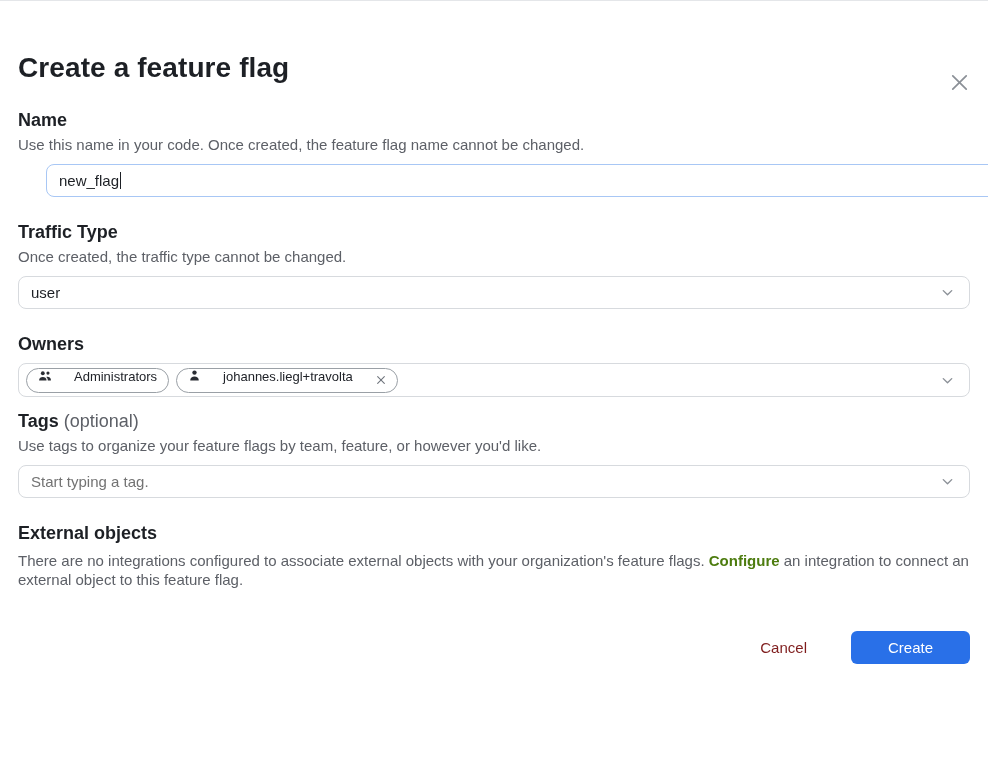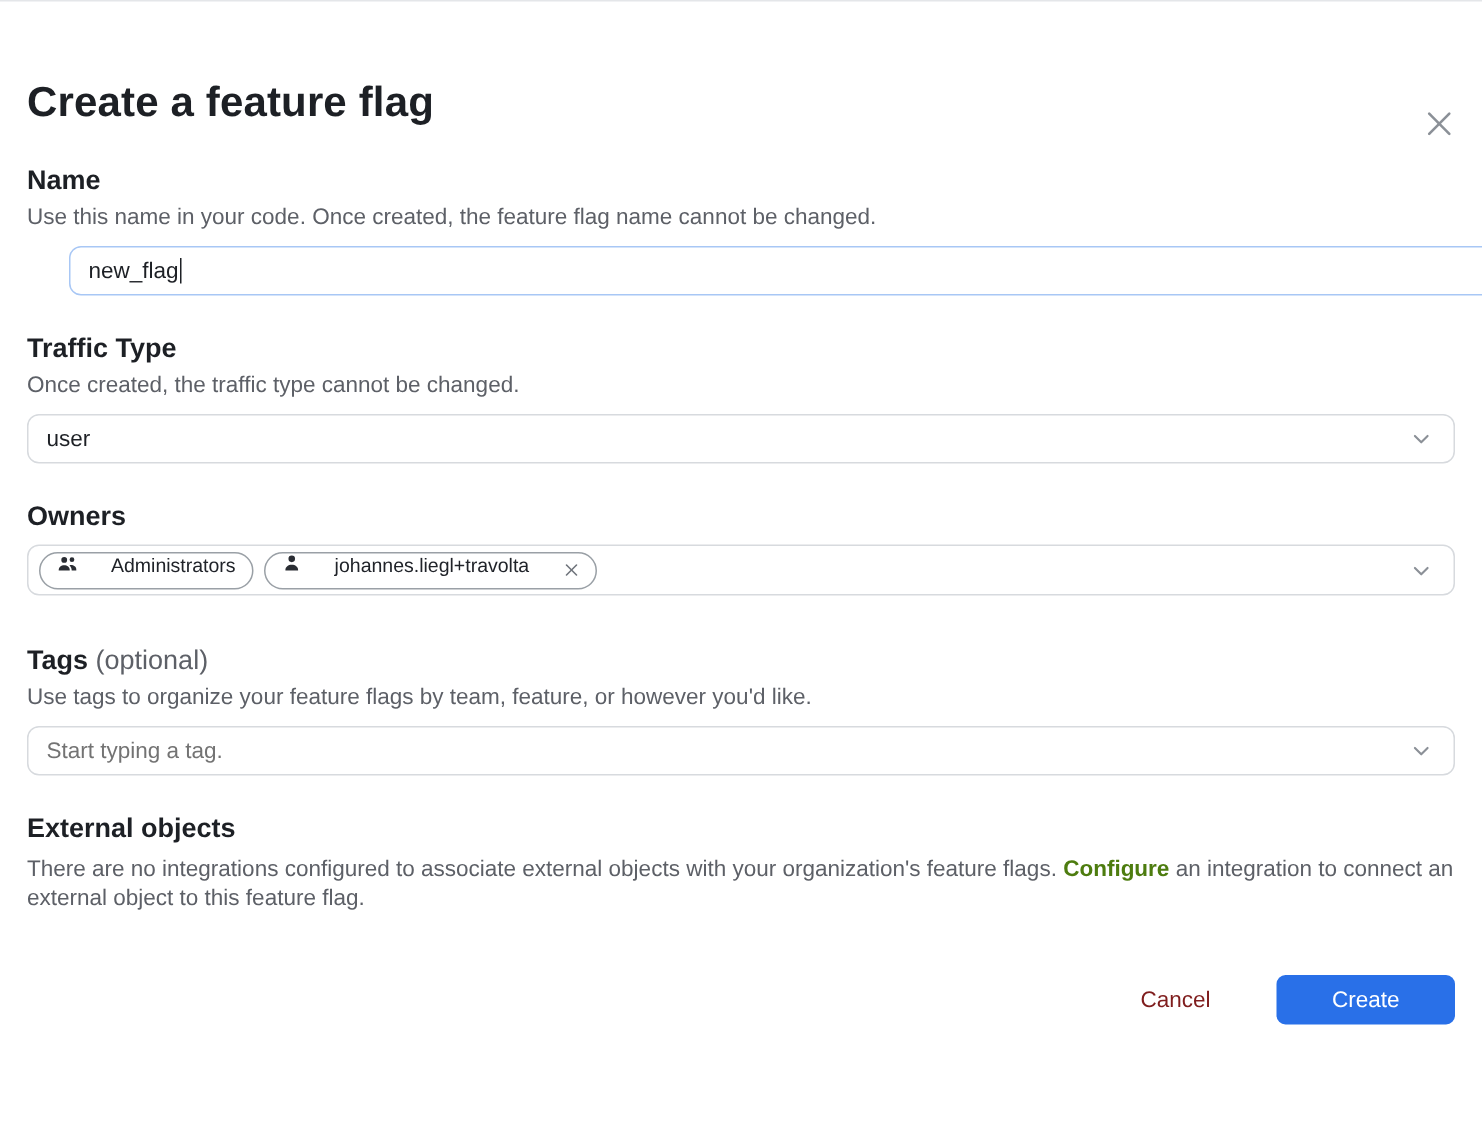--- a/index.html
+++ b/index.html
@@ -165,21 +165,21 @@
         </span>
       </span>
       <span class="chevron">
         <svg width="15" height="15" viewBox="0 0 16 16" fill="none" stroke="#8b9097" stroke-width="1.5" stroke-linecap="round" stroke-linejoin="round">
             <polyline points="3.5,6 8,10.5 12.5,6"></polyline>
           </svg>
       </span>
     </div>
   </div>
 
-  <div class="field-section" style="margin-top:33px">
+  <div class="field-section" style="margin-top:14px">
     <div class="field-label">
       <span>Tags</span>
       <span class="optional-tag">(optional)</span>
     </div>
     <div class="field-help">Use tags to organize your feature flags by team, feature, or however you'd like.</div>
     <div class="select-box">
       <span class="placeholder">Start typing a tag.</span>
       <span class="chevron">
         <svg width="15" height="15" viewBox="0 0 16 16" fill="none" stroke="#8b9097" stroke-width="1.5" stroke-linecap="round" stroke-linejoin="round">
             <polyline points="3.5,6 8,10.5 12.5,6"></polyline>

